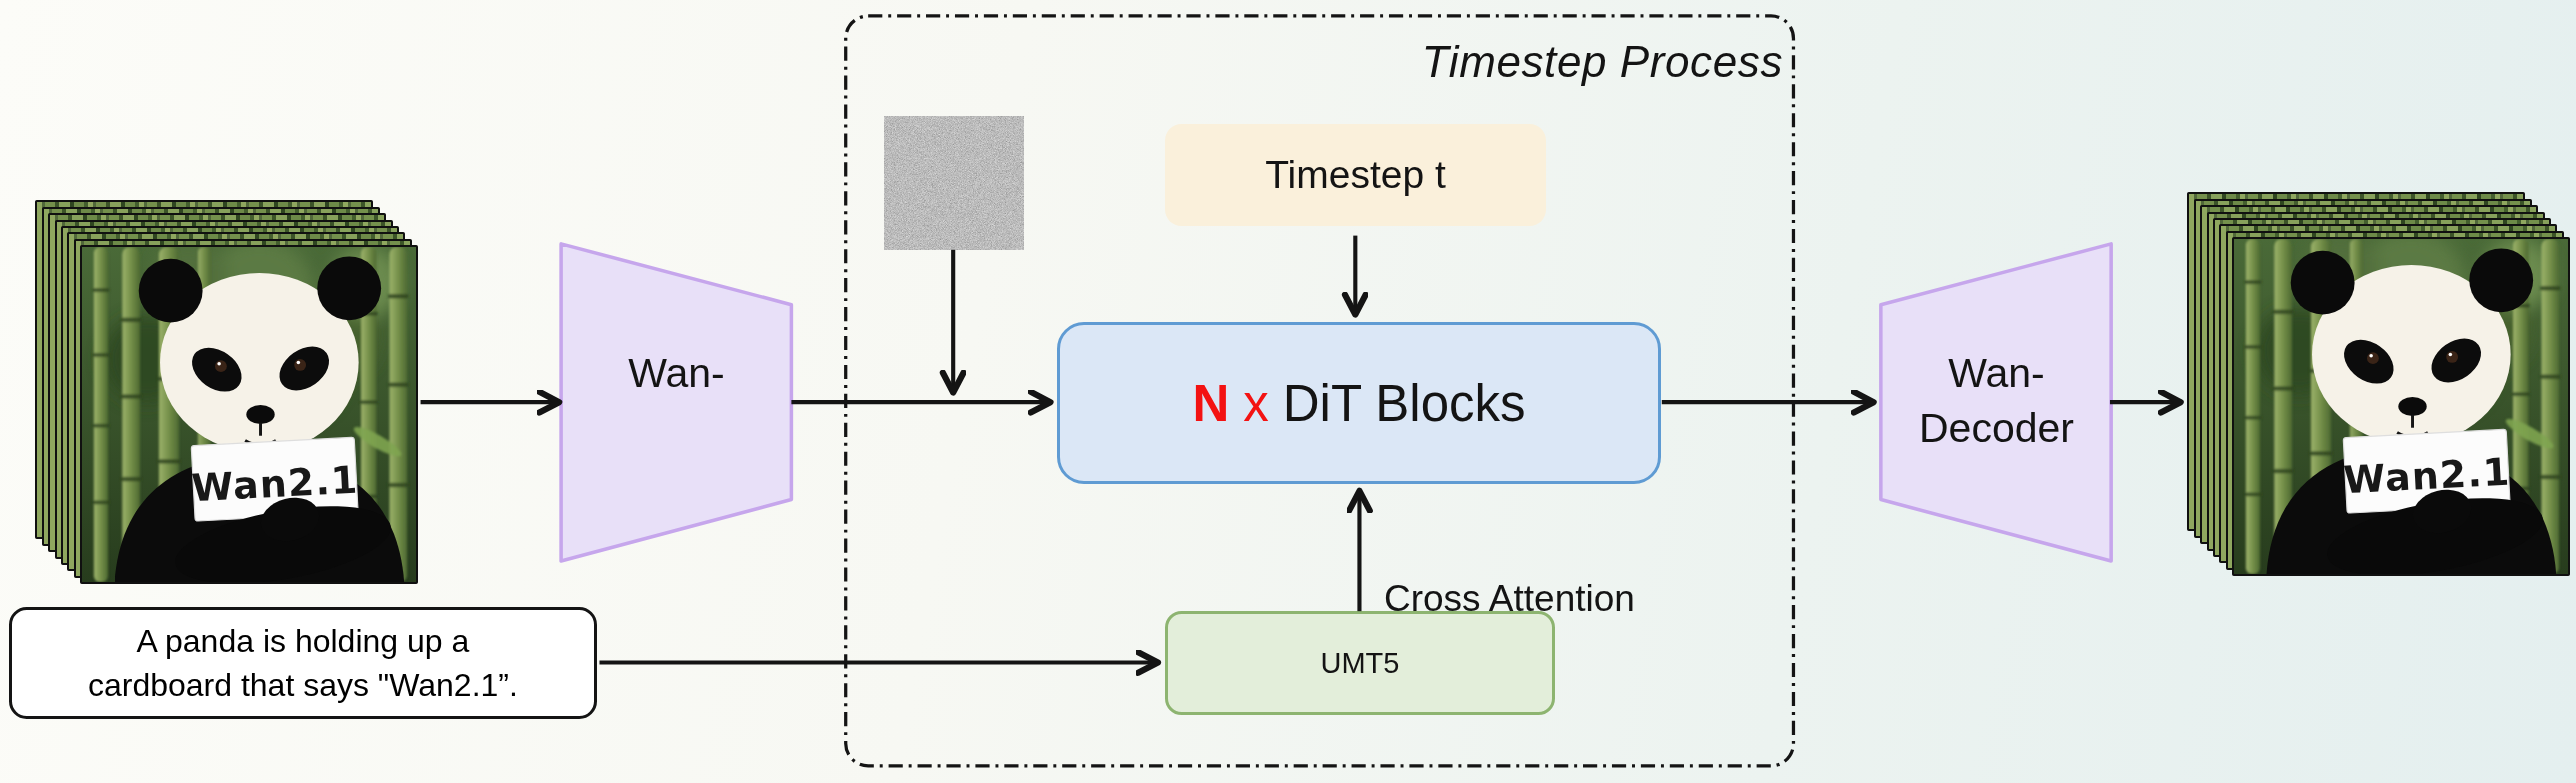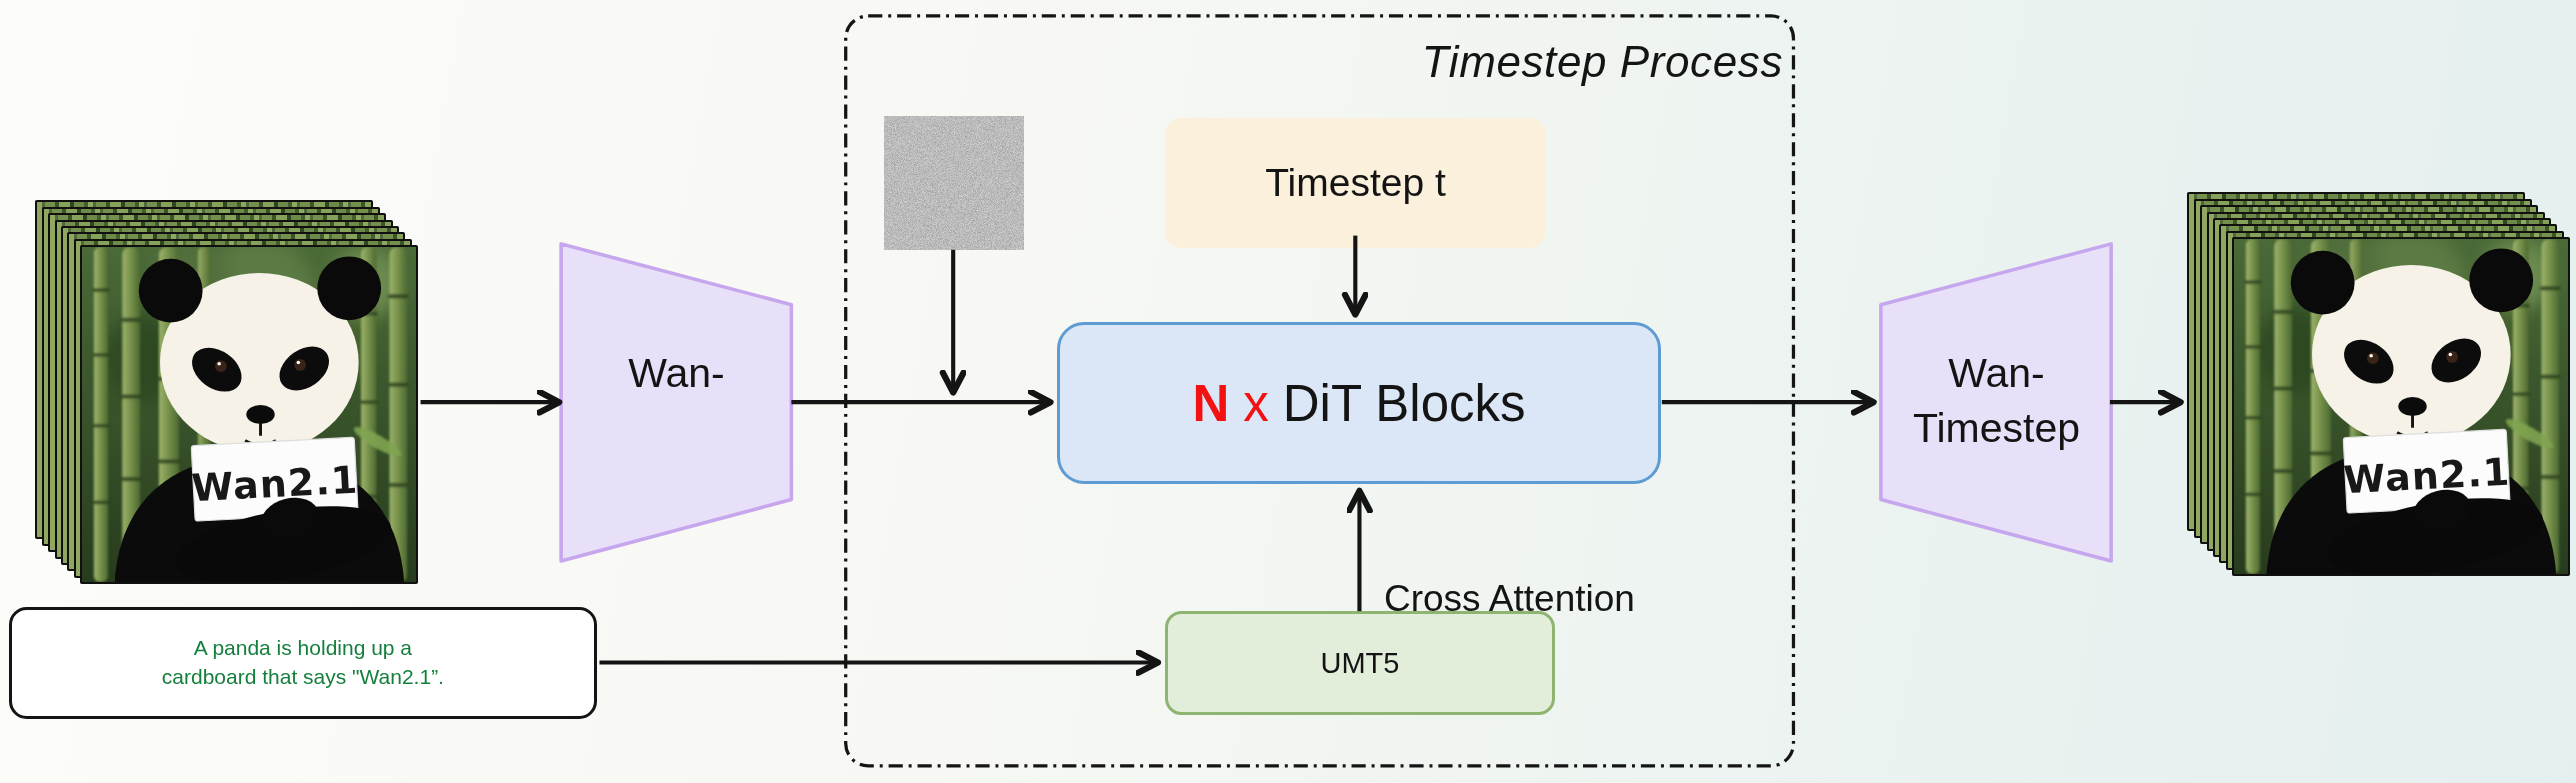--- a/index.html
+++ b/index.html
@@ -15,28 +15,28 @@
     background:
       repeating-linear-gradient(90deg,
         #8fa75f 0 4.7px,#51683a 4.7px 8.3px,#74904c 8.3px 18.3px,#3c5428 18.3px 22.4px,
         #87a15b 22.4px 33px,#2f4620 33px 37px,#6d8a48 37px 47px,#445f2e 47px 51px);
   }
   .frame.front{background:#20301a;}
   .frame svg{display:block;width:100%;height:100%;}
   
   .node{position:absolute;display:flex;align-items:center;justify-content:center;
         box-sizing:border-box;z-index:3;}
-  #timestep-box{left:1165px;top:118px;width:381px;height:130px;background:#faf0db;border-radius:16.5px;}
+  #timestep-box{left:1165px;top:124px;width:381px;height:102px;background:#faf0db;border-radius:16.5px;}
   #dit-box{left:1057px;top:322px;width:604px;height:162px;background:#dbe7f6;
            border:3.5px solid #5f9bd3;border-radius:27px;}
   #umt5-box{left:1165px;top:611px;width:390px;height:104px;background:#e3eeda;
             border:3px solid #8db470;border-radius:16.5px;}
   #prompt-box{left:8.9px;top:607px;width:588px;height:112px;background:#ffffff;
               border:3px solid #141414;border-radius:17.7px;flex-direction:column;
-              font-size:21px;line-height:1.38;color:#15803d;text-align:center;}
+              font-size:32px;line-height:1.38;color:#000000;text-align:center;}
   
   .lbl{position:absolute;z-index:6;}
   #title-diffusion{left:1370px;top:37px;width:413px;text-align:right;
     font-size:44px;font-style:italic;letter-spacing:0.6px;}
   #timestep-label{font-size:39px;}
   #umt5-label{font-size:29px;}
   #dit-label{font-size:51px;font-weight:500;}
   #dit-label .red-n{color:#f31212;font-weight:800;margin-right:14px;}
   #dit-label .red-x{color:#f31212;font-weight:400;margin-right:14px;}
   #enc-label{left:561px;top:346px;width:231px;text-align:center;font-size:41px;line-height:1.34;}
@@ -225,19 +225,19 @@
   </svg>
 
   <div class="lbl" id="title-diffusion">Timestep Process</div>
 
   <div class="lbl" id="enc-label">
     <div>Wan-</div>
   </div>
 
   <div class="lbl" id="dec-label">
     <div>Wan-</div>
-    <div>Timestep</div>
+    <div>Decoder</div>
   </div>
 
   <div class="lbl" id="cross-attn-label">Cross Attention</div>
 
 </div>
 
 
 </body></html>

